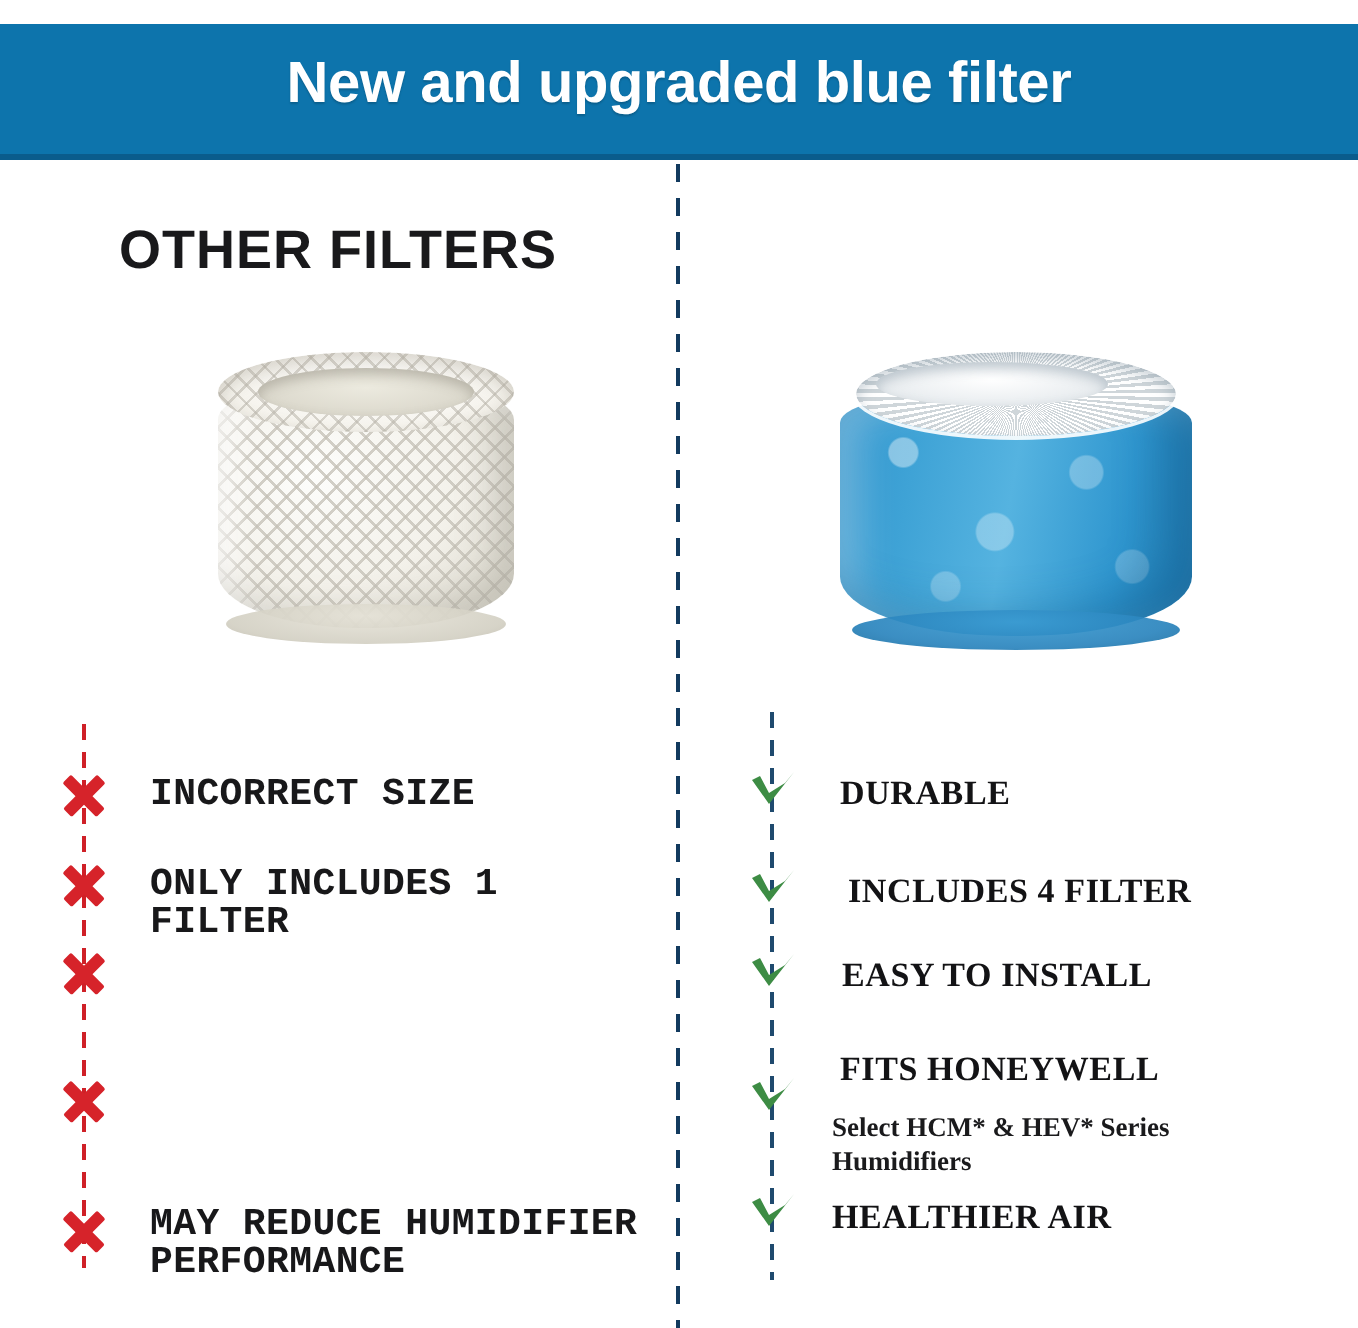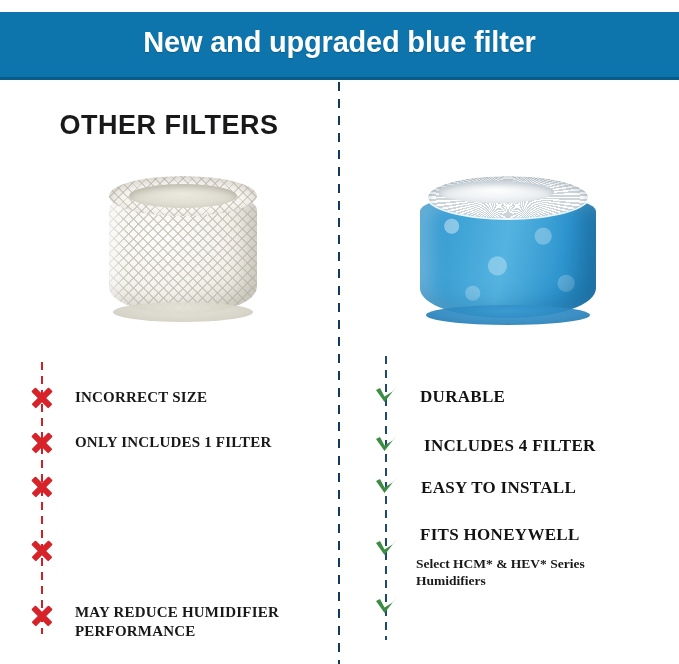--- a/index.html
+++ b/index.html
@@ -227,23 +227,23 @@
   .x-mark::before { transform: rotate(45deg); }
   .x-mark::after  { transform: rotate(-45deg); }
 
   
   .check-mark svg { display: block; }
 
   .item-text {
     position: absolute;
   }
   .left-text {
-    font-family: Liberation Serif, serif;
-    font-weight: bold;
-    font-size: 15px;
+    font-family: Liberation Mono, monospace;
+    font-weight: bold;
+    font-size: 19px;
     line-height: 19px;
     color: #18181a;
     letter-spacing: 0.2px;
     white-space: pre-line;
   }
   .right-text {
     font-family: "Liberation Serif", serif;
     font-weight: bold;
     font-size: 17px;
     line-height: 21px;
@@ -340,14 +340,15 @@
   </div>
   <div class="item-text right-text" style="left:420px; top:512px; width:250px;">FITS HONEYWELL</div>
   <div class="item-text right-subtext" style="left:416px; top:543px; width:250px;">Select HCM* &amp; HEV* Series
 Humidifiers</div>
 
   <div class="mark check-mark" style="left:371px; top:580px;">
     <svg width="30" height="30" viewBox="0 0 30 30">
         <path d="M5 9 L13.5 21 L26 5 L21.5 10.5 L13.5 15.5 L9 7 Z" fill="#3d8c44"></path>
       </svg>
   </div>
+  <div class="item-text right-text" style="left:416px; top:586px; width:250px;">HEALTHIER AIR</div>
 
 </div>
 
 </body></html>

